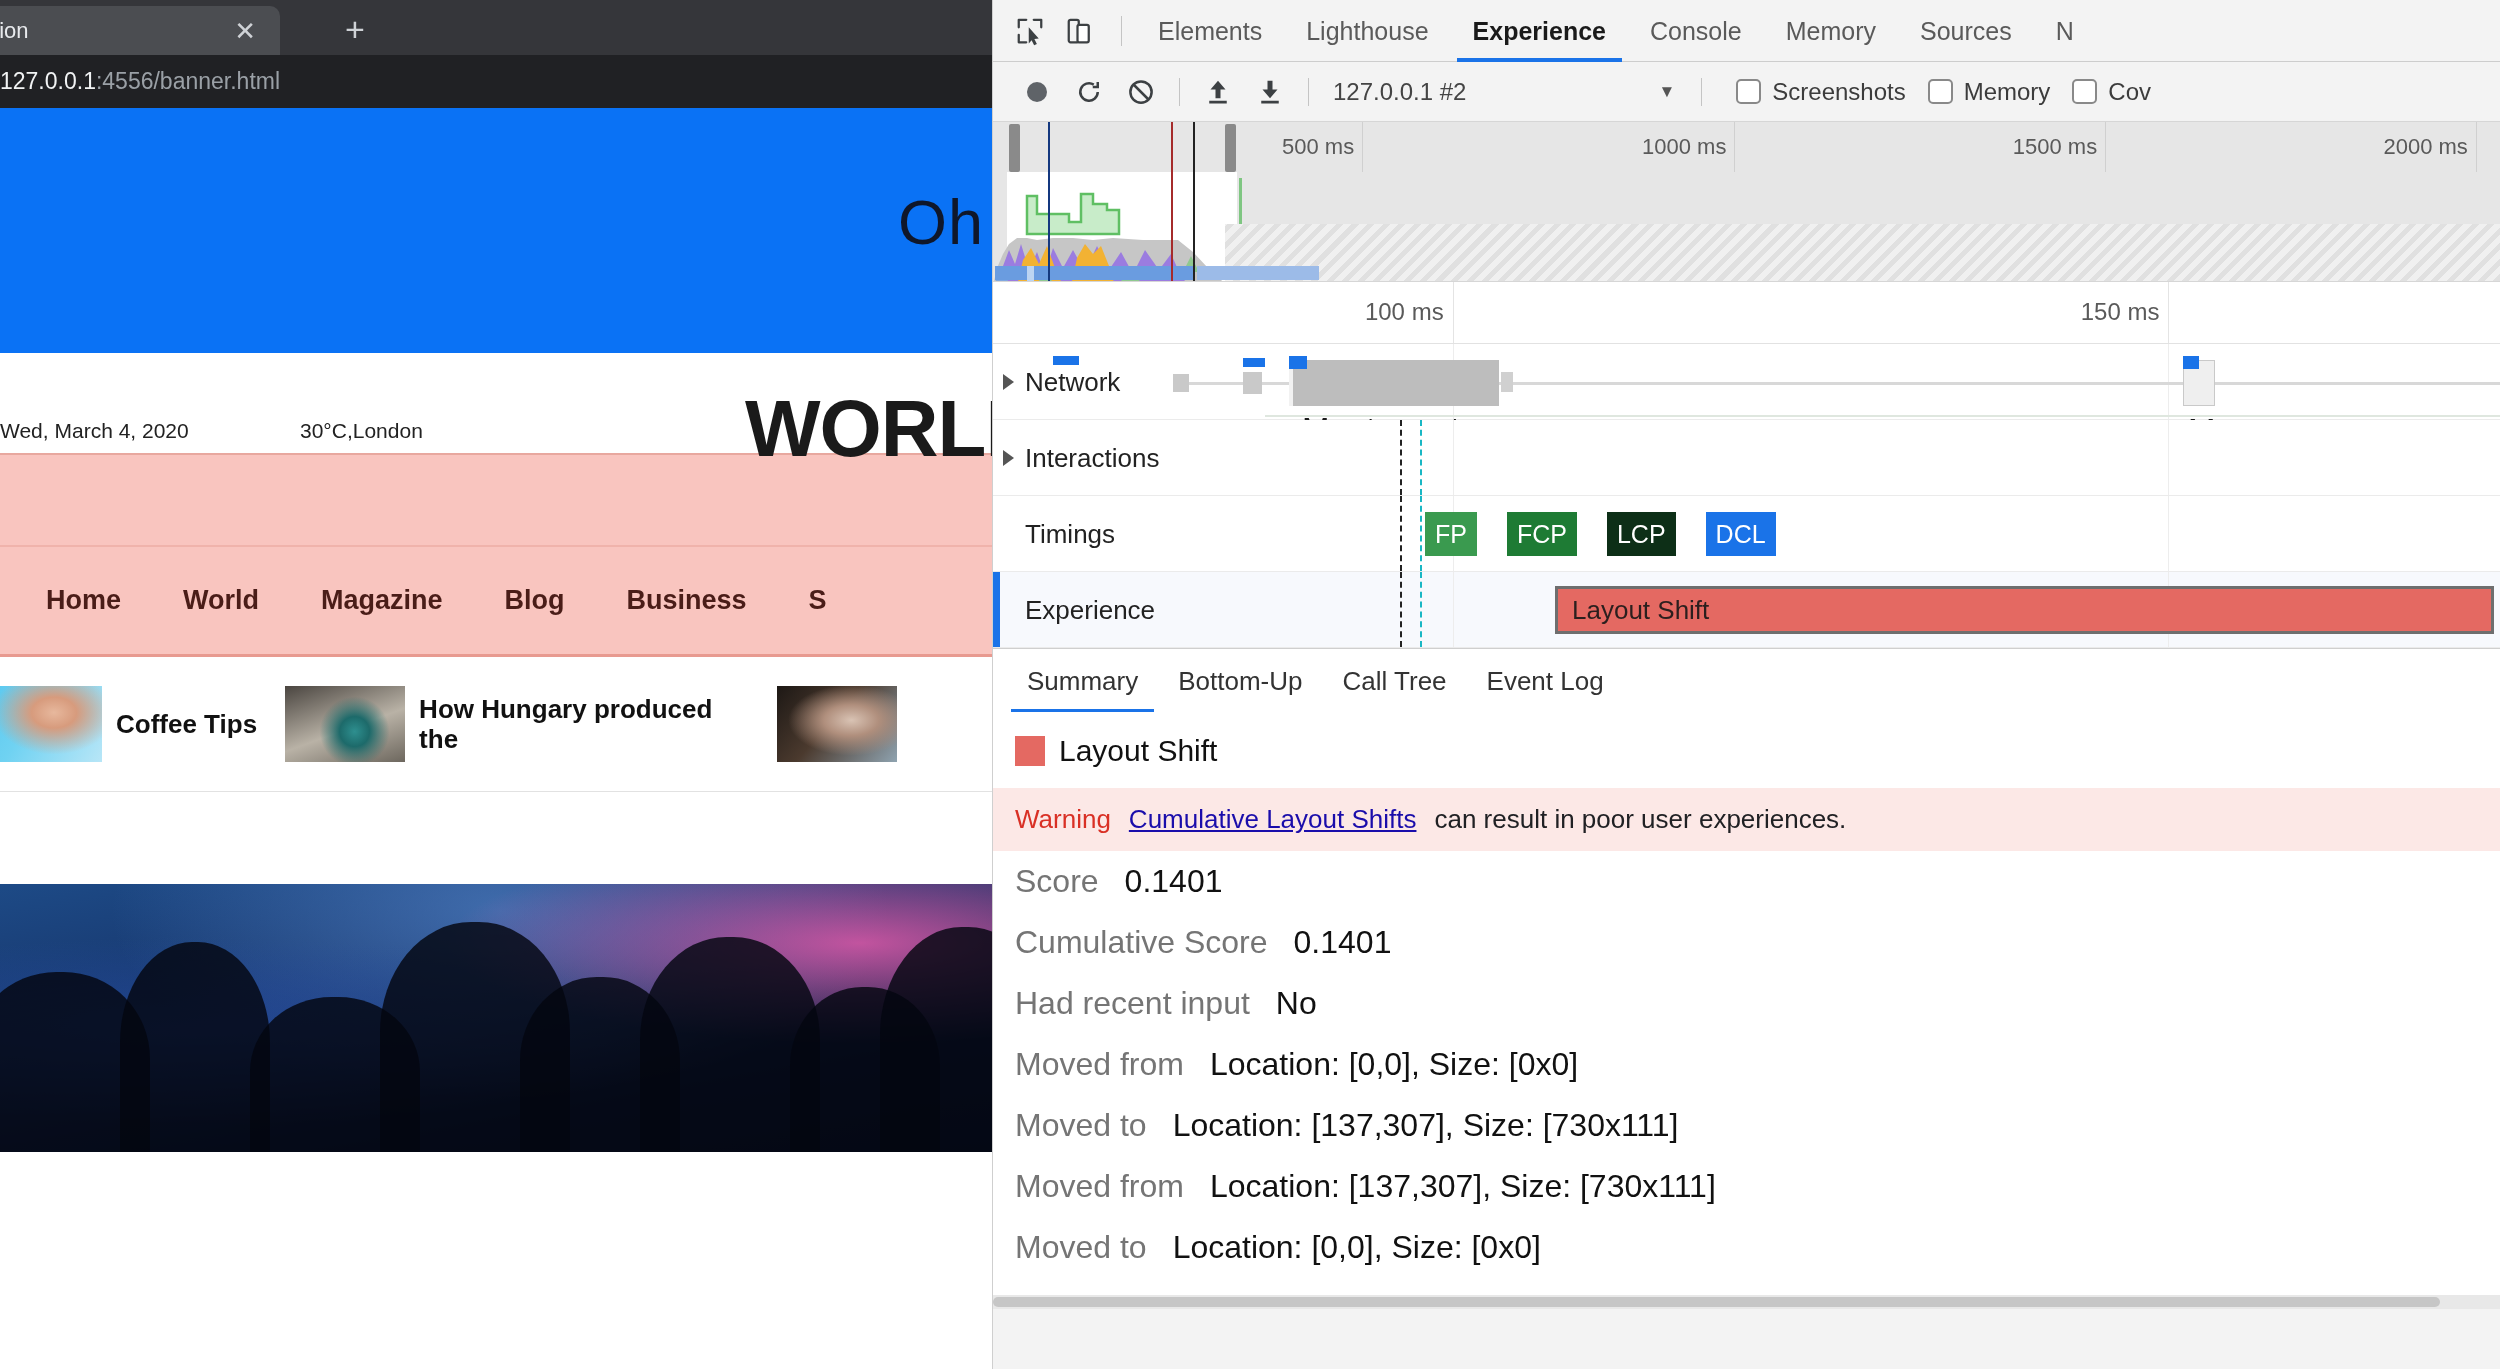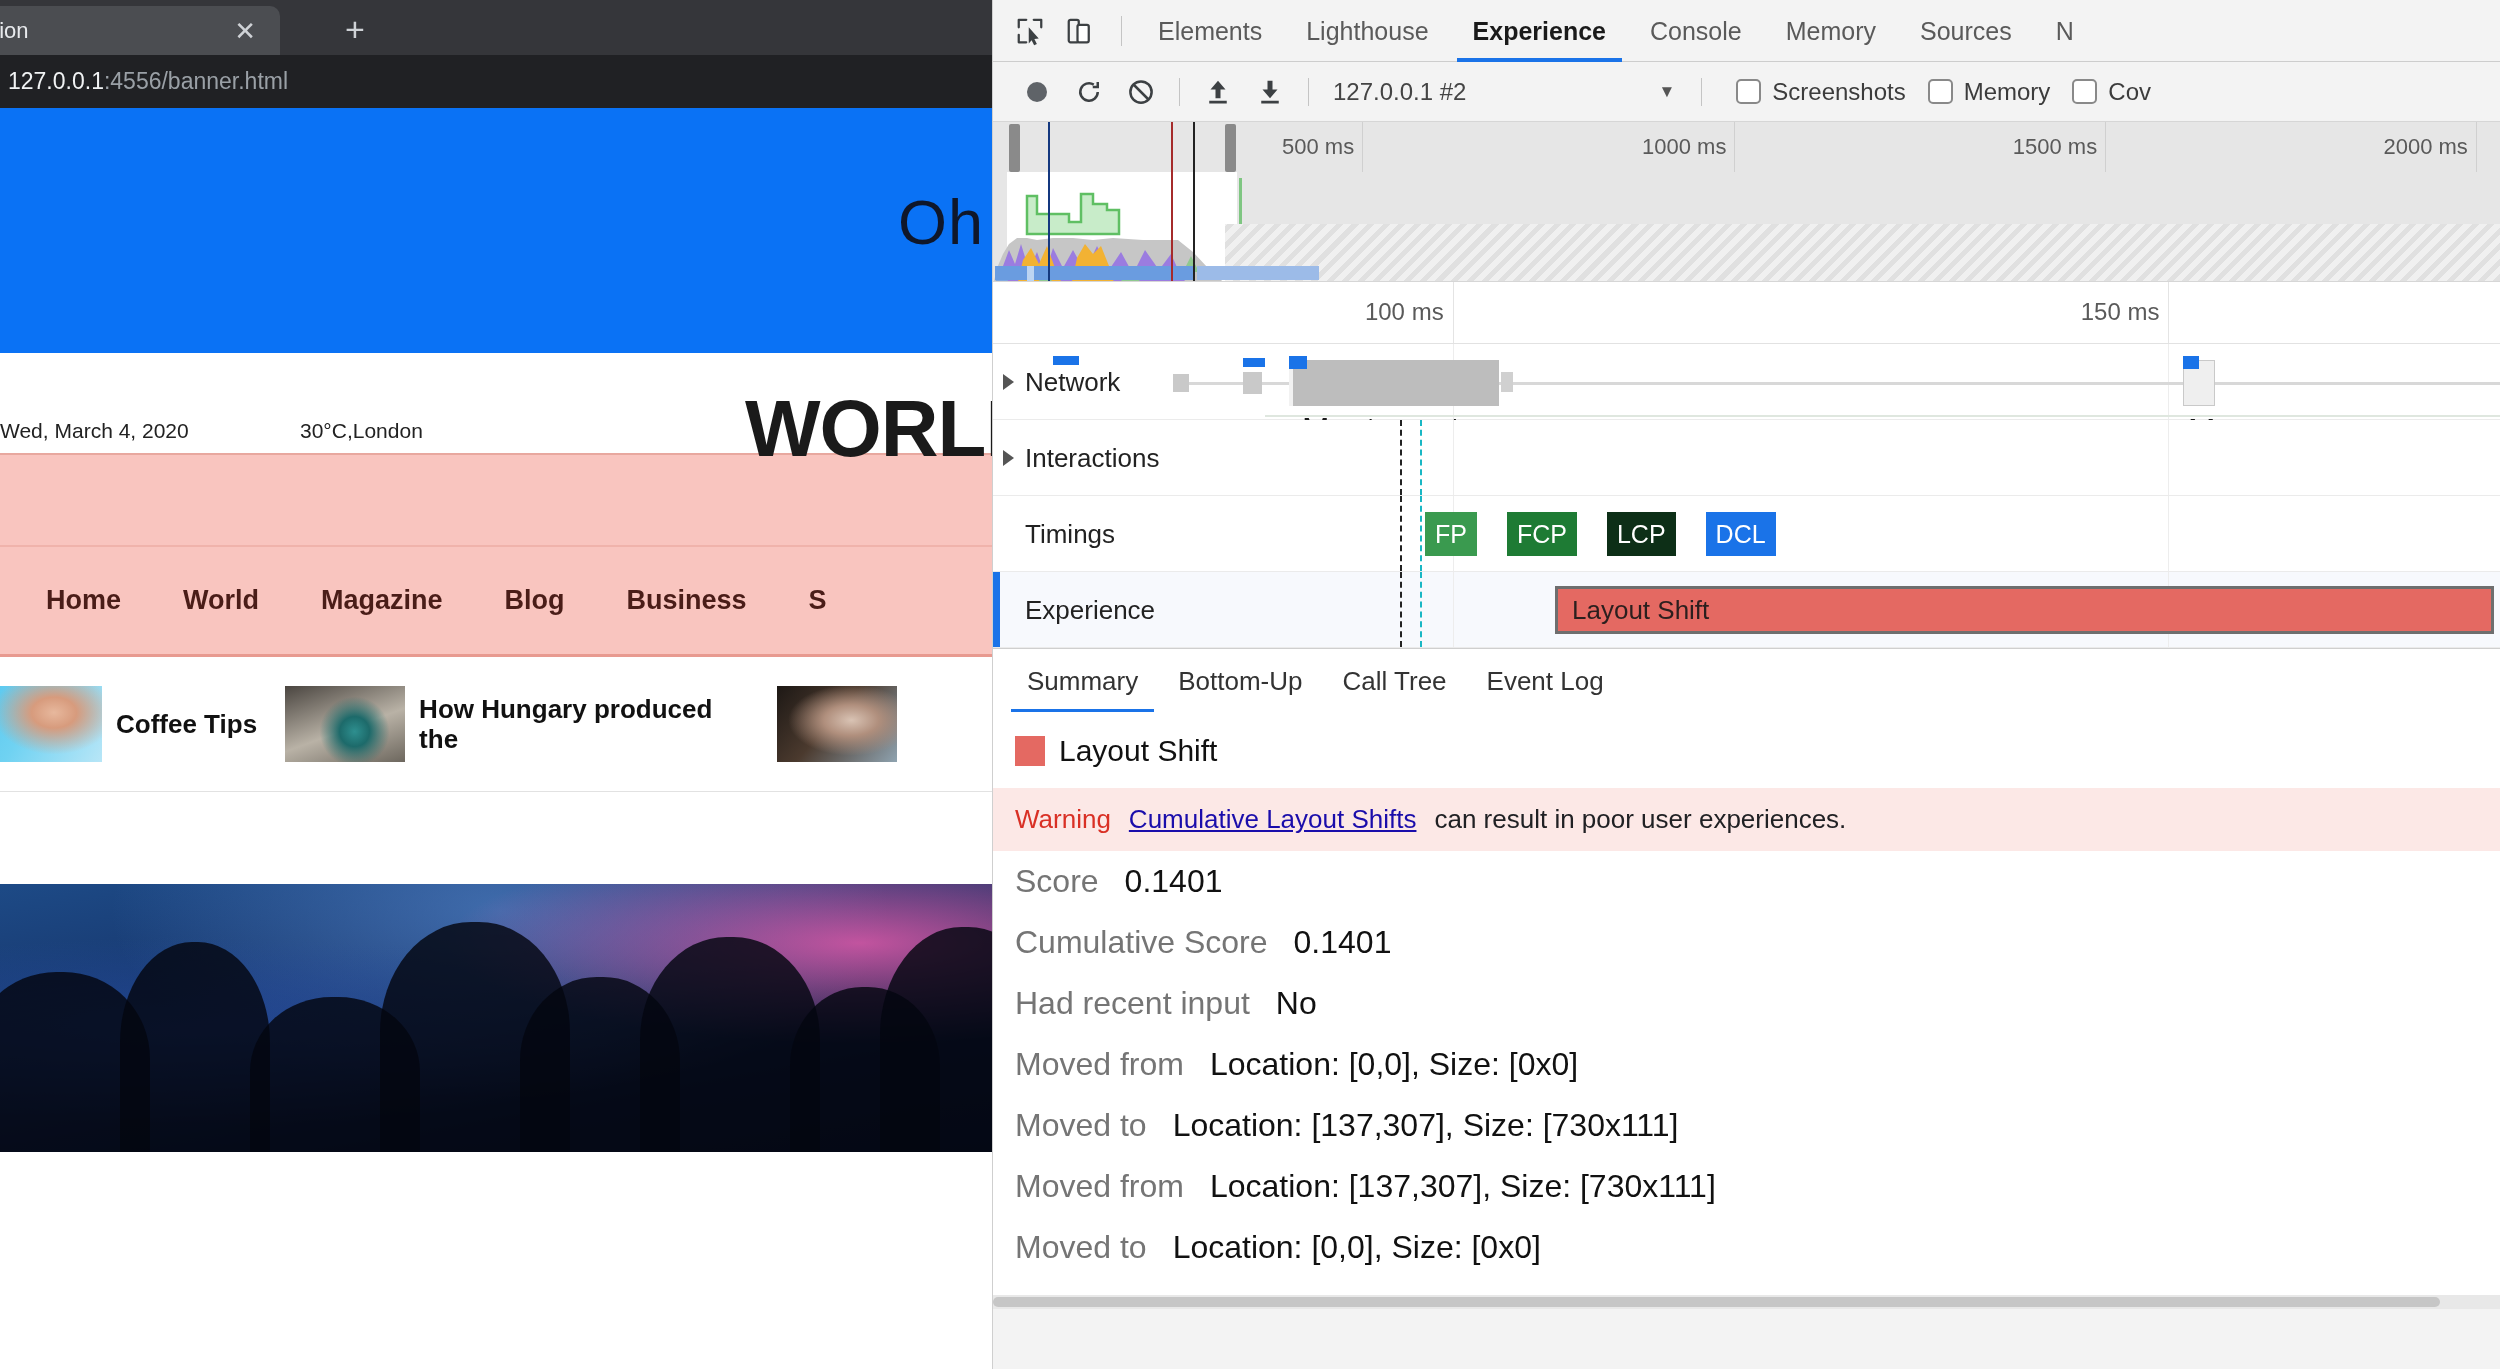--- a/index.html
+++ b/index.html
@@ -30,21 +30,21 @@
     color: #cfd2d6; font-size: 26px; line-height: 1; padding: 0 6px;
   }
   .tab-new {
     position: absolute; left: 345px; top: 12px;
     color: #cfd2d6; font-size: 34px; line-height: 1; font-weight: 300;
   }
   .chrome-omnibar {
     height: 53px; background: #202124; display: flex; align-items: center;
     padding-left: 0px;
   }
-  .url-text { font-size: 23px; white-space: nowrap; padding-left: 8px; }
+  .url-text { font-size: 23px; white-space: nowrap; padding-left: 0; }
   .url-host { color: #f1f3f4; }
   .url-rest { color: #9aa0a6; }
 
   
   .hero {
     height: 245px; background: #0a72f5; position: relative;
   }
   .hero-text {
     position: absolute; right: 16px; top: 78px;
     color: #0f172a; font-size: 63px; font-weight: 400;

